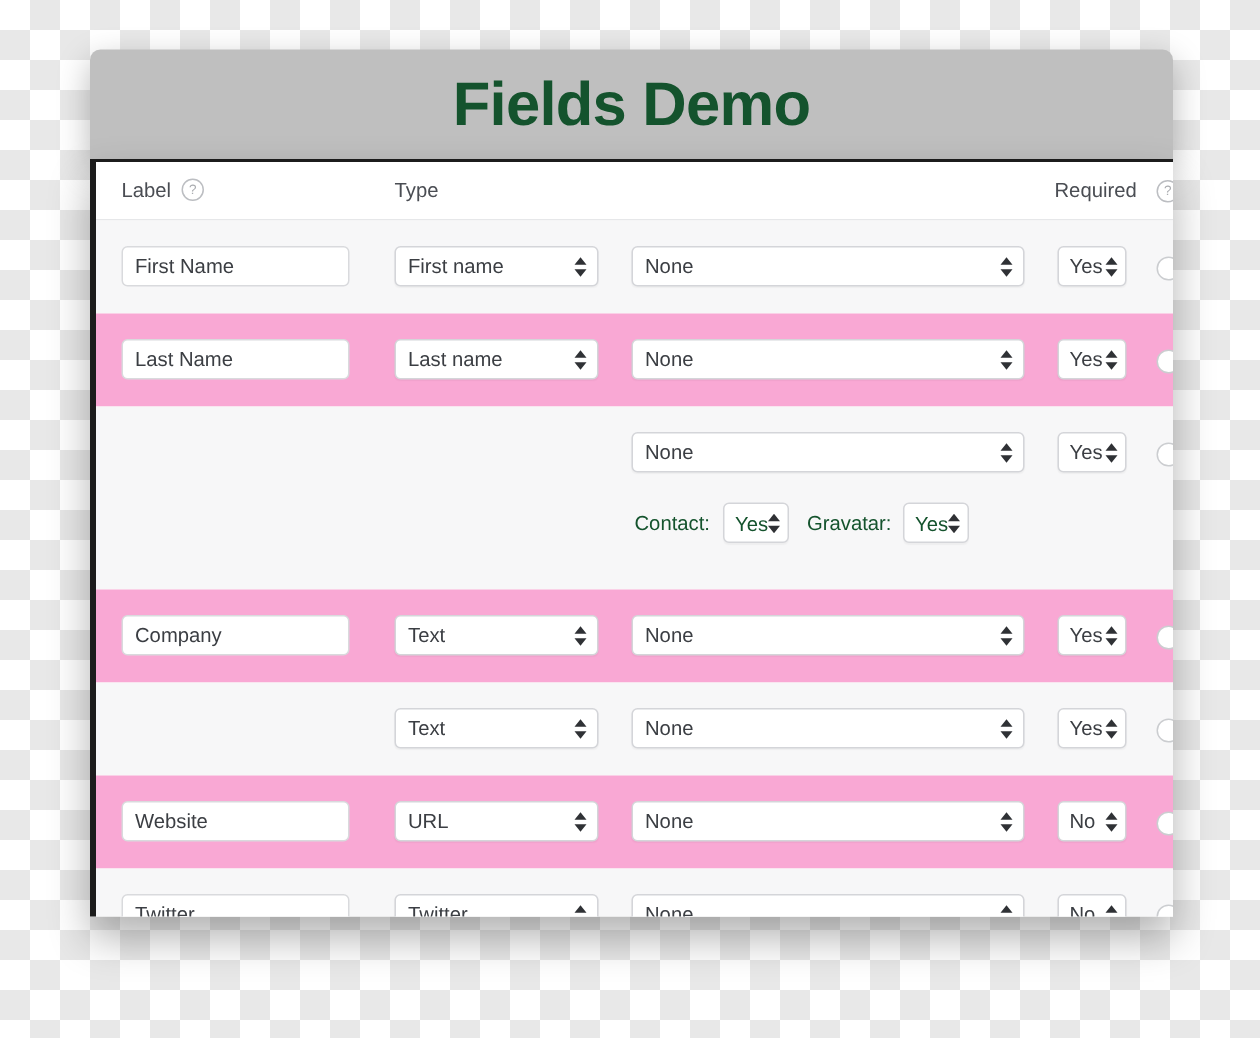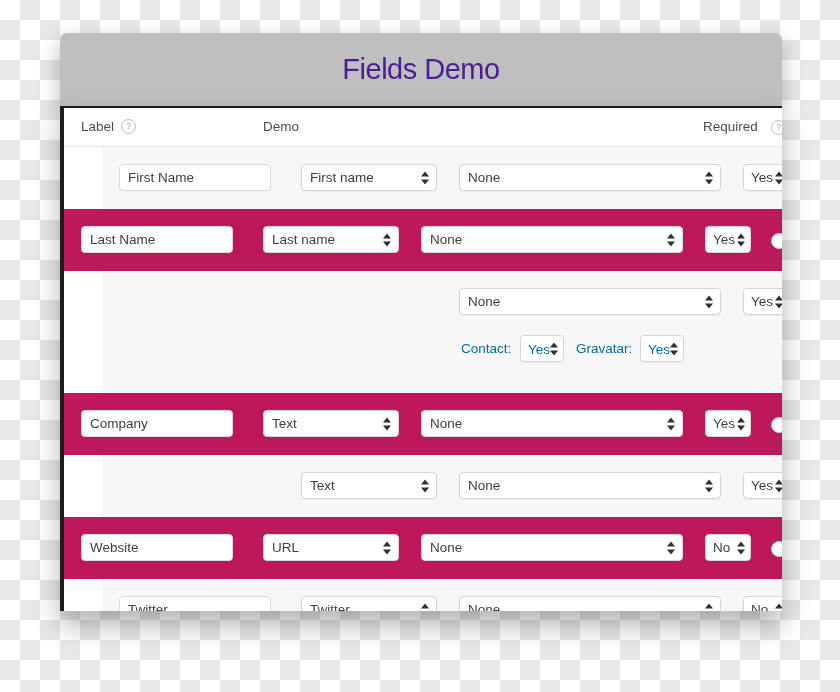--- a/index.html
+++ b/index.html
@@ -40,23 +40,23 @@
     background: #bfbfbf;
     border-top-left-radius: 7px;
     border-top-right-radius: 7px;
     box-sizing: border-box;
     display: flex;
     align-items: center;
     justify-content: center;
     box-shadow: 0 8px 22px rgba(0,0,0,0.28);
   }
   #title-text {
-    color: #4c1d95;
-    font-size: 29px;
-    font-weight: normal;
+    color: #14532d;
+    font-size: 41px;
+    font-weight: bold;
     letter-spacing: -0.5px;
     line-height: 1;
     user-select: none;
   }
 
   
   #card {
     position: absolute;
     left: 0;
     top: 73px;
@@ -111,23 +111,23 @@
     line-height: 13px;
     text-align: center;
     vertical-align: 2px;
     margin-left: 7px;
     font-weight: normal;
   }
 
   
   .row {
     position: relative;
-    background: #be185d;
-  }
-  .row.alt { background: #f7f7f8; margin-left: 38px; }
+    background: #f9a8d4;
+  }
+  .row.alt { background: #f7f7f8; }
 
   .row-main {
     position: relative;
     height: 62px;
   }
   .row-extra {
     position: relative;
     height: 60px;
   }
 
@@ -218,21 +218,21 @@
     color: #a9abaf;
     font-size: 9px;
     line-height: 13px;
     text-align: center;
   }
 
   
   .sub {
     position: absolute;
     font-size: 13.5px;
-    color: #0369a1;
+    color: #14532d;
     line-height: 27px;
     top: 0;
     white-space: nowrap;
   }
   .sub-contact-label  { left: 359px; }
   .sub-contact-sel    { left: 418px; width: 44px; padding-left: 7px; }
   .sub-gravatar-label { left: 474px; text-align: right; }
   .sub-gravatar-sel   { left: 538px; width: 44px; padding-left: 7px; }
   .sub-contact-sel .arrows, .sub-gravatar-sel .arrows { right: 5px; }
   .subwrap { position: absolute; top: 2px; left: 0; height: 27px; width: 100%; }
@@ -246,21 +246,21 @@
     <div id="title-text">Fields Demo</div>
   </div>
 
   <div id="card">
     <div id="table">
 
       <div class="hrow">
         <div class="hcell label">
           <span>Label</span><span class="qmark">?</span>
         </div>
-        <div class="hcell type">Demo</div>
+        <div class="hcell type">Type</div>
         <div class="hcell req">Required</div>
         <div class="hcell-icon">?</div>
       </div>
 
       <div id="rows">
           <div class="row alt">
             <div class="row-main">
               <input class="txt c-label" value="First Name" style="">
               <div class="sel c-type"><span>First name</span><span class="arrows"></span></div>
               <div class="sel c-auto"><span>None</span><span class="arrows"></span></div>

